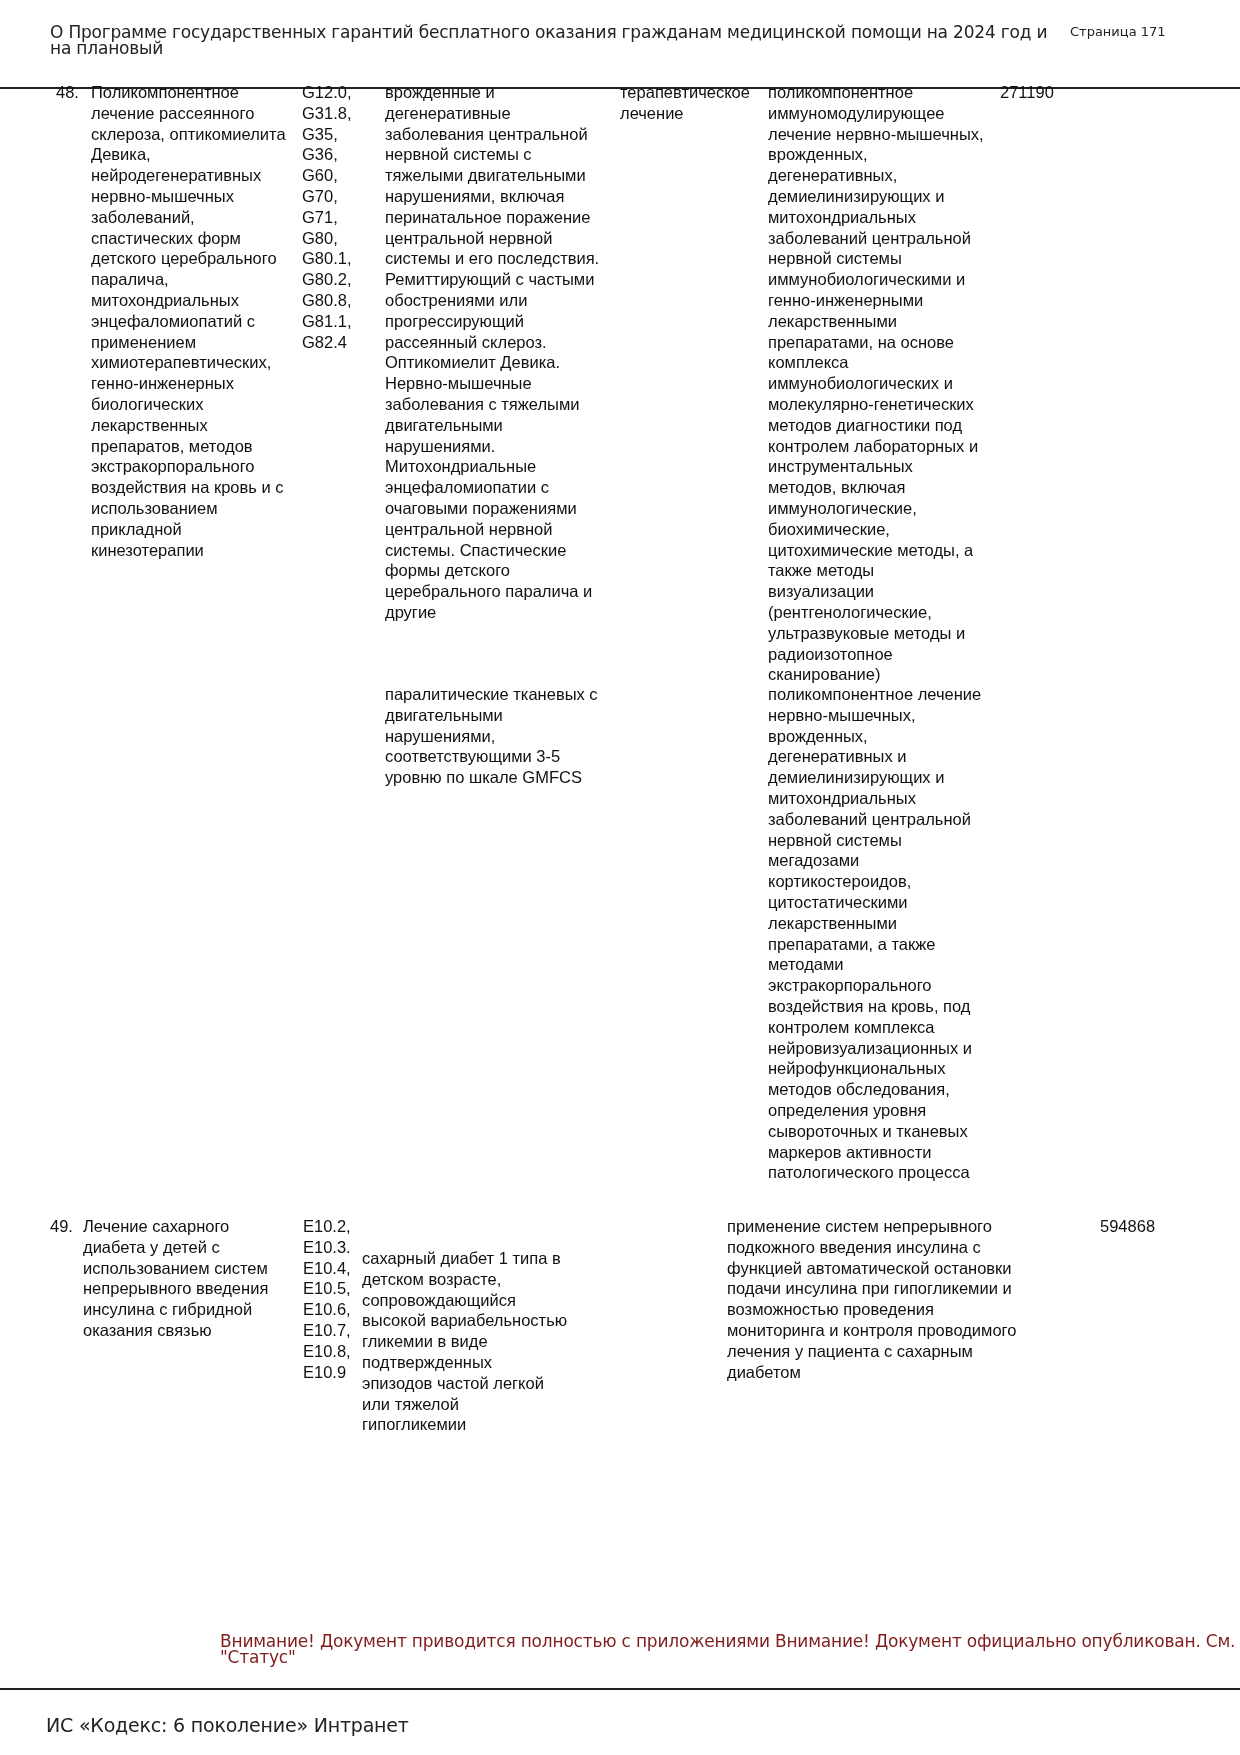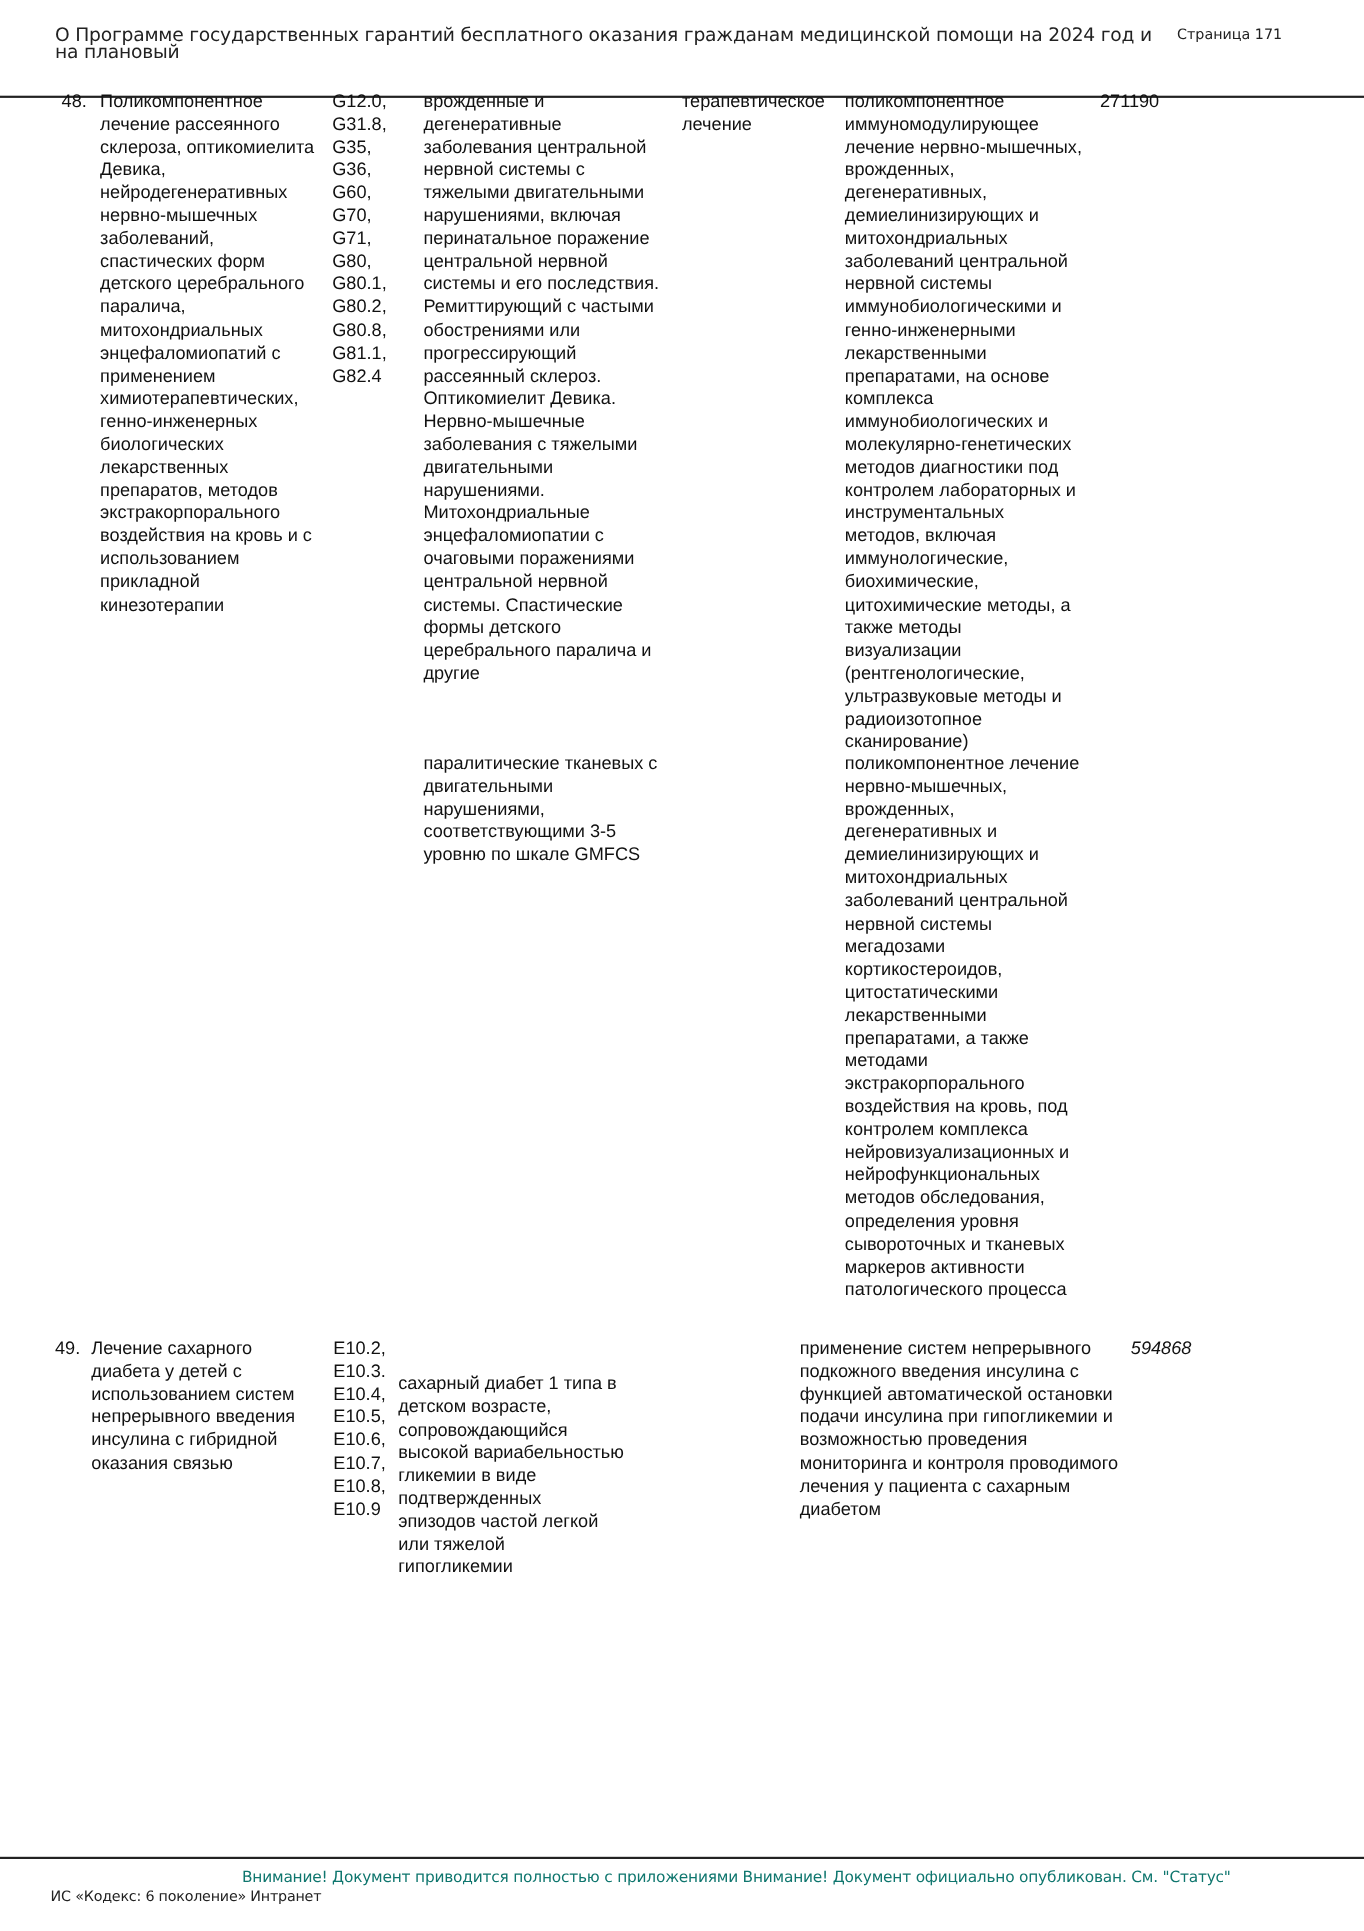--- a/index.html
+++ b/index.html
@@ -6,22 +6,22 @@
   body { width: 1240px; height: 1755px; position: relative; overflow: hidden; color: #111; }
   .hdr { position: absolute; left: 50px; top: 24px; width: 1000px; font-family: "DejaVu Sans", sans-serif; font-size: 17px; line-height: 16px; color: #222; letter-spacing: -0.2px; }
   .hdr-title { display: block; }
   .hdr-sub { display: block; font-style: italic; }
   .hdr-page { position: absolute; left: 1070px; top: 24px; font-family: "DejaVu Sans", sans-serif; font-size: 13px; line-height: 16px; color: #222; }
   .rule { position: absolute; left: 0; width: 1240px; height: 2px; background: #222; }
   .rule.top { top: 87px; }
   .rule.bottom { top: 1688px; }
   .cell { position: absolute; font-family: "Liberation Sans", sans-serif; font-size: 16.5px; line-height: 20.8px; color: #111; white-space: pre; }
   .cell span { display: block; }
-  .foot1 { position: absolute; left: 220px; top: 1699px; font-family: "DejaVu Sans", sans-serif; font-size: 14px; line-height: 16px; color: #0f766e; letter-spacing: -0.2px; }
-  .foot2 { position: absolute; left: 46px; top: 1717px; font-family: "DejaVu Sans", sans-serif; font-size: 13px; line-height: 16px; color: #222; letter-spacing: -0.2px; }
+  .foot1 { position: absolute; left: 220px; top: 1633px; font-family: "DejaVu Sans", sans-serif; font-size: 17px; line-height: 16px; color: #7f1d1d; letter-spacing: -0.2px; }
+  .foot2 { position: absolute; left: 46px; top: 1717px; font-family: "DejaVu Sans", sans-serif; font-size: 19px; line-height: 16px; color: #222; letter-spacing: -0.2px; }
 </style>
 </head>
 <body>
 
 <div>
   <div class="hdr">
     <span class="hdr-title">О Программе государственных гарантий бесплатного оказания гражданам медицинской помощи на 2024 год и на плановый</span>
   </div>
   <div class="hdr-page">Страница 171</div>
 </div>
@@ -38,18 +38,18 @@
   <div class="cell list" style="left:385px; top:684px;"><span>паралитические тканевых с</span><span>двигательными</span><span>нарушениями,</span><span>соответствующими 3-5</span><span>уровню по шкале GMFCS</span></div>
   <div class="cell list" style="left:768px; top:684px;"><span>поликомпонентное лечение</span><span>нервно-мышечных,</span><span>врожденных,</span><span>дегенеративных и</span><span>демиелинизирующих и</span><span>митохондриальных</span><span>заболеваний центральной</span><span>нервной системы</span><span>мегадозами</span><span>кортикостероидов,</span><span>цитостатическими</span><span>лекарственными</span><span>препаратами, а также</span><span>методами</span><span>экстракорпорального</span><span>воздействия на кровь, под</span><span>контролем комплекса</span><span>нейровизуализационных и</span><span>нейрофункциональных</span><span>методов обследования,</span><span>определения уровня</span><span>сывороточных и тканевых</span><span>маркеров активности</span><span>патологического процесса</span></div>
 </div>
 
 <div>
   <div class="cell" style="left:50px; top:1216px;">49.</div>
   <div class="cell list" style="left:83px; top:1216px;"><span>Лечение сахарного</span><span>диабета у детей с</span><span>использованием систем</span><span>непрерывного введения</span><span>инсулина с гибридной</span><span>оказания связью</span></div>
   <div class="cell list" style="left:303px; top:1216px;"><span>E10.2,</span><span>E10.3.</span><span>E10.4,</span><span>E10.5,</span><span>E10.6,</span><span>E10.7,</span><span>E10.8,</span><span>E10.9</span></div>
   <div class="cell list" style="left:362px; top:1248px;"><span>сахарный диабет 1 типа в</span><span>детском возрасте,</span><span>сопровождающийся</span><span>высокой вариабельностью</span><span>гликемии в виде</span><span>подтвержденных</span><span>эпизодов частой легкой</span><span>или тяжелой</span><span>гипогликемии</span></div>
   <div class="cell list" style="left:727px; top:1216px;"><span>применение систем непрерывного</span><span>подкожного введения инсулина с</span><span>функцией автоматической остановки</span><span>подачи инсулина при гипогликемии и</span><span>возможностью проведения</span><span>мониторинга и контроля проводимого</span><span>лечения у пациента с сахарным</span><span>диабетом</span></div>
-  <div class="cell" style="left:1028px; top:1216px;font-style:italic;">594868</div>
+  <div class="cell" style="left:1100px; top:1216px;">594868</div>
 </div>
 
 <div class="rule bottom"></div>
 <div class="foot1">Внимание! Документ приводится полностью с приложениями Внимание! Документ официально опубликован. См.  "Статус"</div>
 <div class="foot2">ИС «Кодекс: 6 поколение» Интранет</div>
 
 </body></html>

